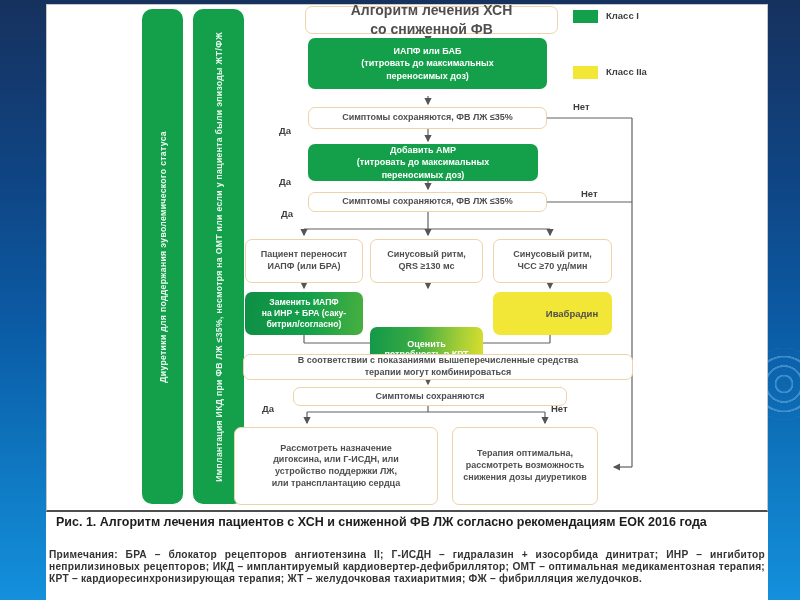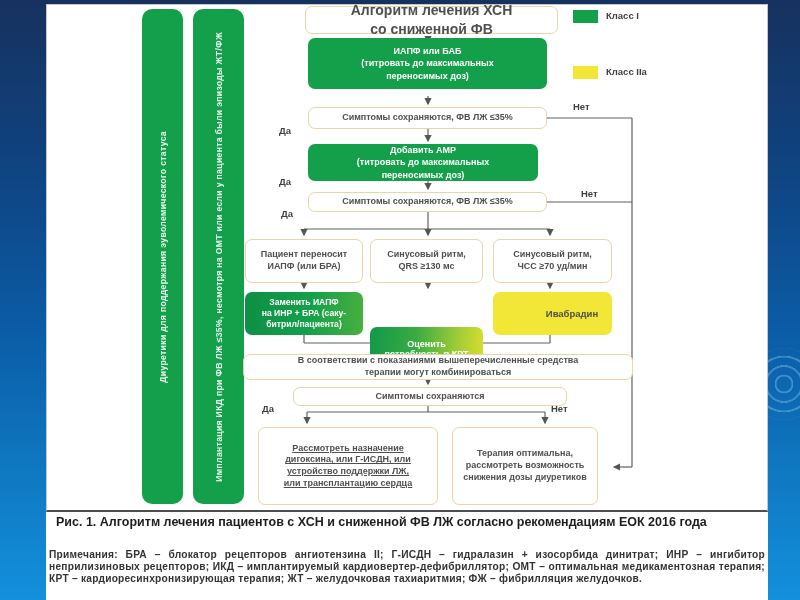--- a/index.html
+++ b/index.html
@@ -31,21 +31,21 @@
   #box-amr{left:308px;top:144px;width:230px;height:37px;}
   #box-cond2{left:308px;top:192px;width:239px;height:20px;}
   #box-tol{left:245px;top:239px;width:118px;height:44px;}
   #box-qrs{left:370px;top:239px;width:113px;height:44px;}
   #box-hr{left:493px;top:239px;width:119px;height:44px;}
   #box-replace{left:245px;top:292px;width:118px;height:43px;}
   #box-crt{left:370px;top:292px;width:113px;height:43px;margin-top:35px;}
   #box-iva{left:493px;top:292px;width:119px;height:43px;padding-left:42px;}
   #box-comb{left:243px;top:354px;width:390px;height:26px;}
   #box-sympt{left:293px;top:387px;width:274px;height:19px;}
-  #box-dig{left:258px;top:427px;width:180px;height:78px;text-decoration:underline;}
+  #box-dig{left:234px;top:427px;width:204px;height:78px;}
   #box-opt{left:452px;top:427px;width:146px;height:78px;}
   .legend-row{position:absolute;display:flex;gap:8px;font-size:9.5px;font-weight:bold;color:#3f3f3f;}
   #leg1{left:573px;top:10px;} #leg2{left:573px;top:28px;margin-top:38px;}
   .swatch{width:25px;height:13px;display:inline-block;}
   #leg1 .swatch{background:#14a04a;} #leg2 .swatch{background:#f2e636;}
   .flabel{position:absolute;font-size:9.5px;font-weight:bold;color:#3f3f3f;}
   #da1{left:279px;top:125px;} #da2{left:279px;top:176px;} #da3{left:281px;top:208px;} #da4{left:262px;top:403px;}
   #net1{left:573px;top:101px;} #net2{left:581px;top:188px;} #net3{left:551px;top:403px;}
   #connectors{position:absolute;left:0;top:0;pointer-events:none;}
   .caption{position:absolute;left:56px;top:515px;width:702px;text-align:left;
@@ -124,21 +124,21 @@
 переносимых доз)</div>
   <div class="fbox outline" id="box-cond2">Симптомы сохраняются, ФВ ЛЖ ≤35%</div>
   <div class="fbox outline" id="box-tol">Пациент переносит
 ИАПФ (или БРА)</div>
   <div class="fbox outline" id="box-qrs">Синусовый ритм,
 QRS ≥130 мс</div>
   <div class="fbox outline" id="box-hr">Синусовый ритм,
 ЧСС ≥70 уд/мин</div>
   <div class="fbox grad2" id="box-replace">Заменить ИАПФ
 на ИНР + БРА (саку-
-битрил/пациента)</div>
+битрил/согласно)</div>
   <div class="fbox grad" id="box-crt">Оценить
 потребность в КРТ</div>
   <div class="fbox yellow" id="box-iva">Ивабрадин</div>
   <div class="fbox outline" id="box-comb">В соответствии с показаниями вышеперечисленные средства
 терапии могут комбинироваться</div>
   <div class="fbox outline" id="box-sympt">Симптомы сохраняются</div>
   <div class="fbox outline" id="box-dig">Рассмотреть назначение
 дигоксина, или Г-ИСДН, или
 устройство поддержки ЛЖ,
 или трансплантацию сердца</div>

